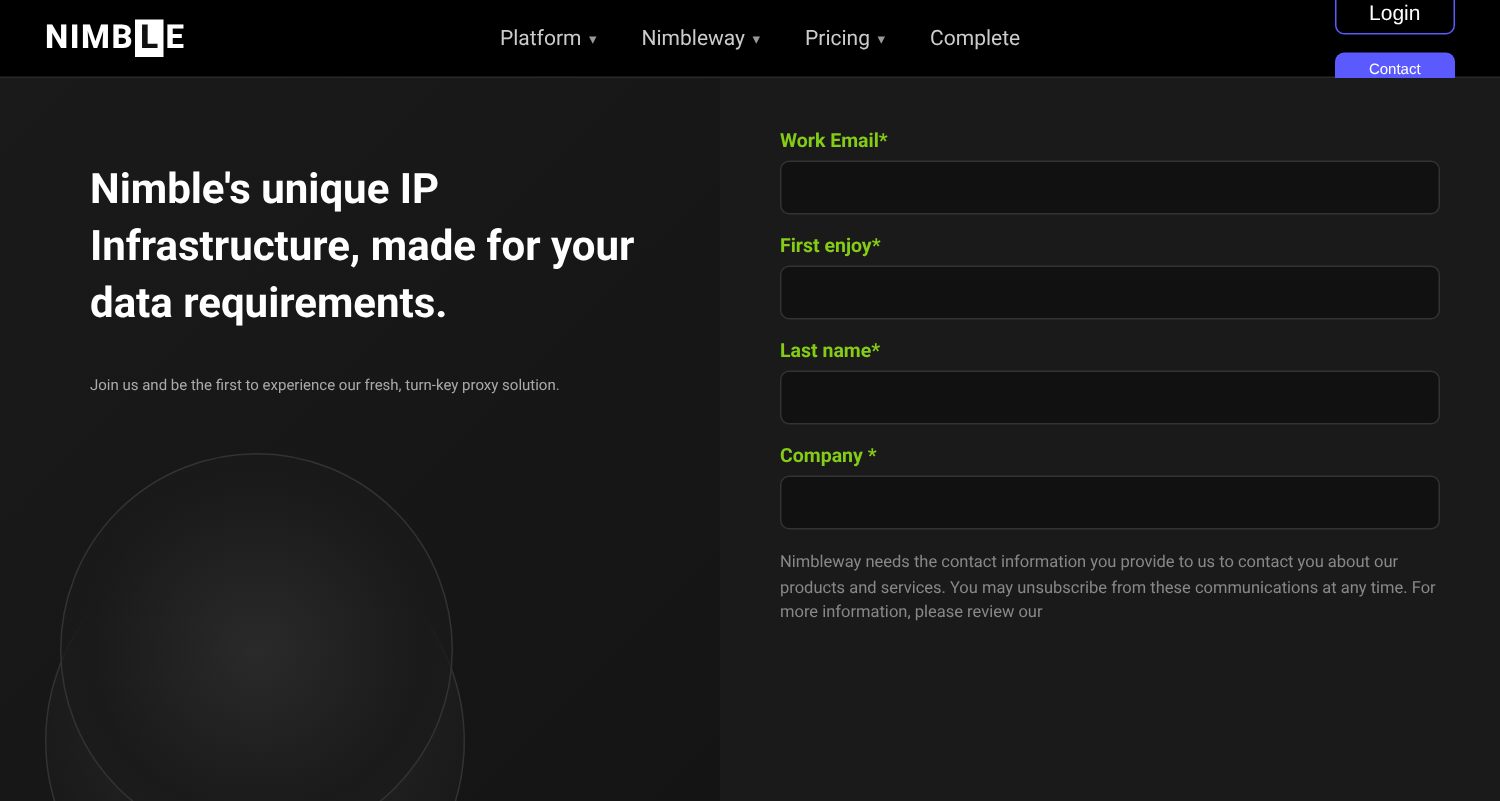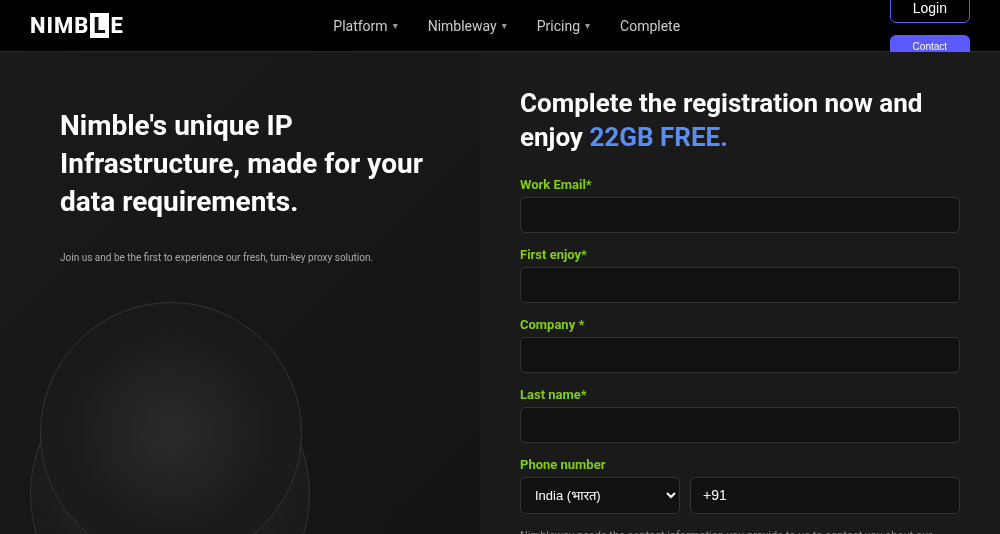--- a/index.html
+++ b/index.html
@@ -281,56 +281,41 @@
       <div class="circle-outer">
         
       </div>
       <div class="nimble-shape"></div>
     </div>
   </div>
 
   <div class="right-panel">
     <div class="form-container">
 
-      <h2 class="form-title">
-        <span>Complete the registration now and enjoy </span><span class="highlight">22GB FREE.</span>
-      </h2>
 
       <div class="form-group">
         <label class="form-label">Work Email*</label>
         <input class="form-input" type="email" style="">
       </div>
 
       <div class="form-group">
         <label class="form-label">First enjoy*</label>
         <input class="form-input" type="text" style="">
       </div>
 
       <div class="form-group">
+        <label class="form-label">Last name*</label>
+        <input class="form-input" type="text" style="">
+      </div>
+
+      <div class="form-group">
         <label class="form-label">Company *</label>
         <input class="form-input" type="text" style="">
       </div>
 
-      <div class="form-group">
-        <label class="form-label">Last name*</label>
-        <input class="form-input" type="text" style="">
-      </div>
-
-      <div class="form-group">
-        <label class="form-label">Phone number</label>
-        <div class="phone-row">
-          <select class="phone-select">
-            <option>India (भारत)</option>
-            <option>United States (+1)</option>
-            <option>United Kingdom (+44)</option>
-            <option>Germany (+49)</option>
-          </select>
-          <input class="phone-input" type="text" value="+91" style="">
-        </div>
-      </div>
 
       <p class="privacy-text">
         <span>Nimbleway needs the contact information you provide to us to contact you about our products and services. You may unsubscribe from these communications at any time. For more information, please review our </span>
       </p>
 
     </div>
   </div>
 
 </div>
 

